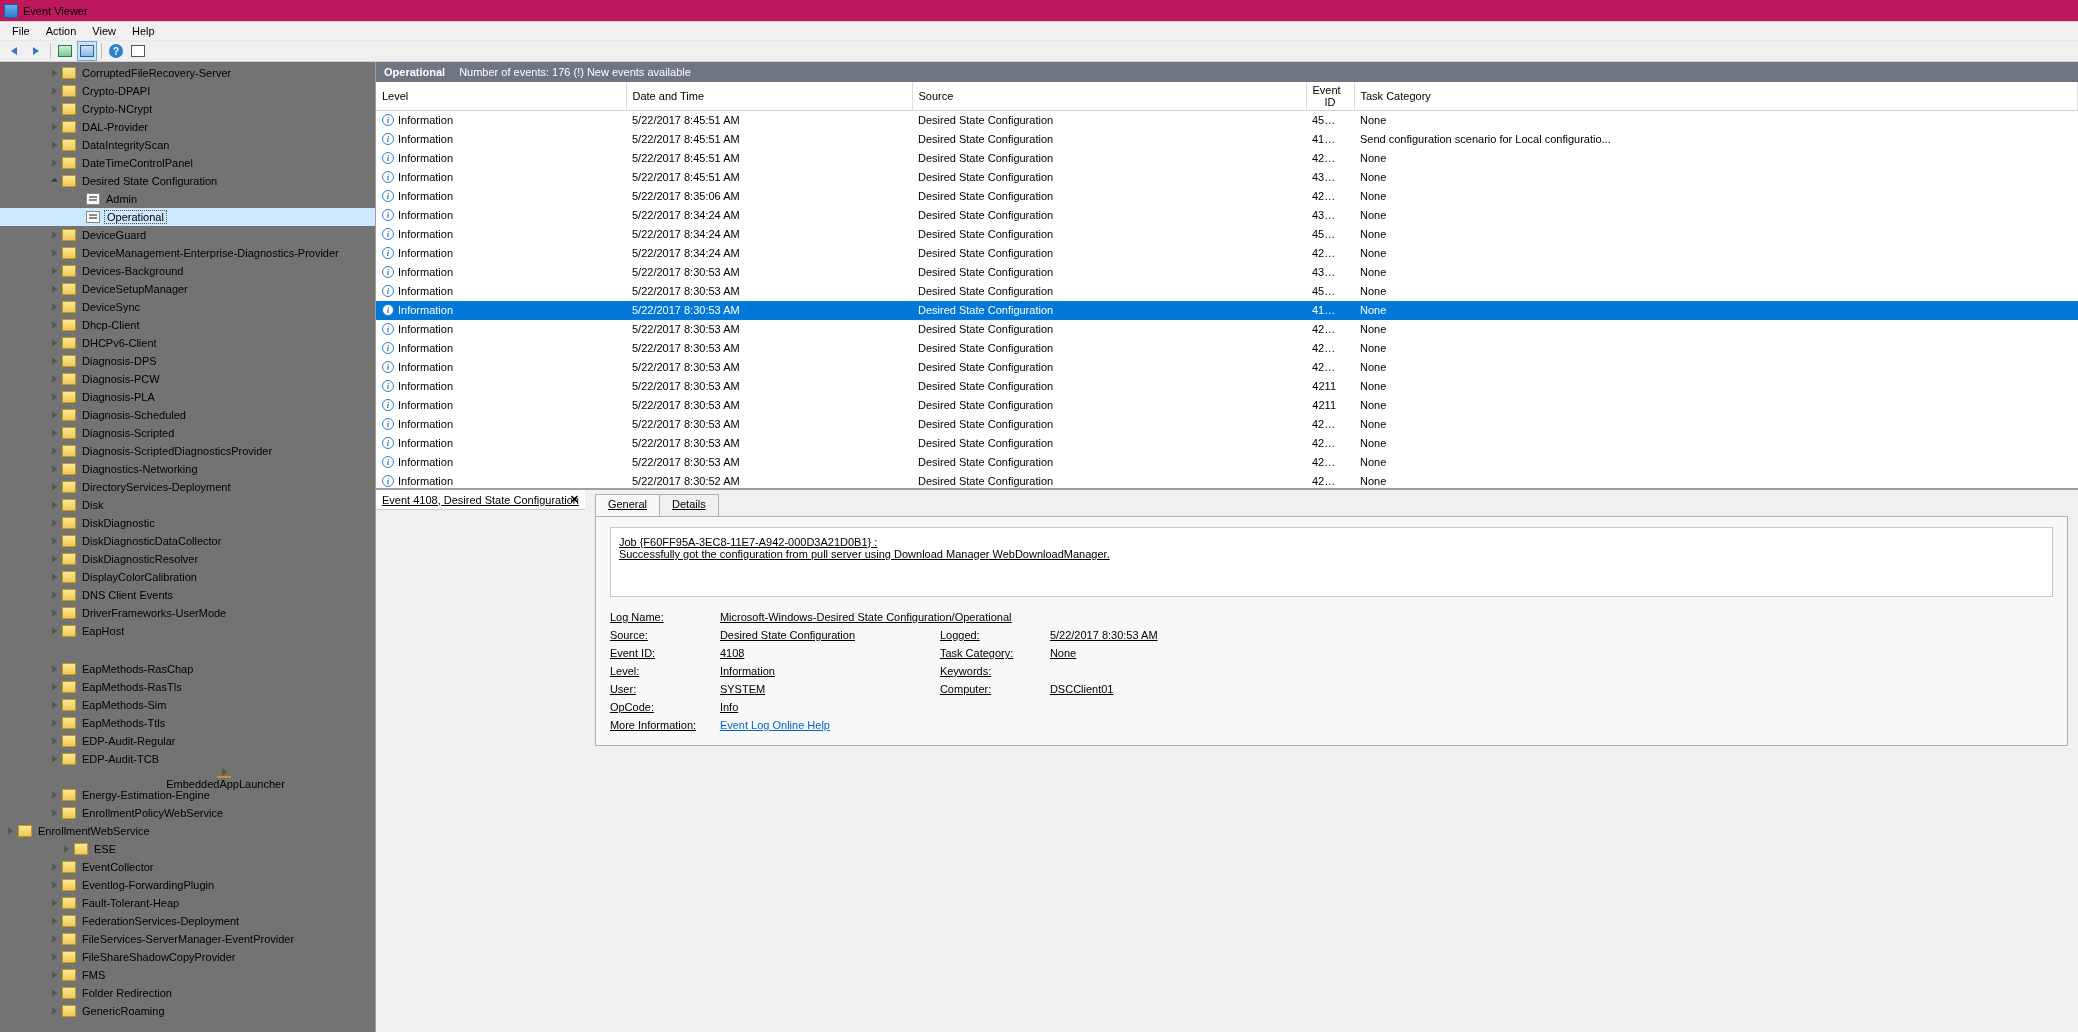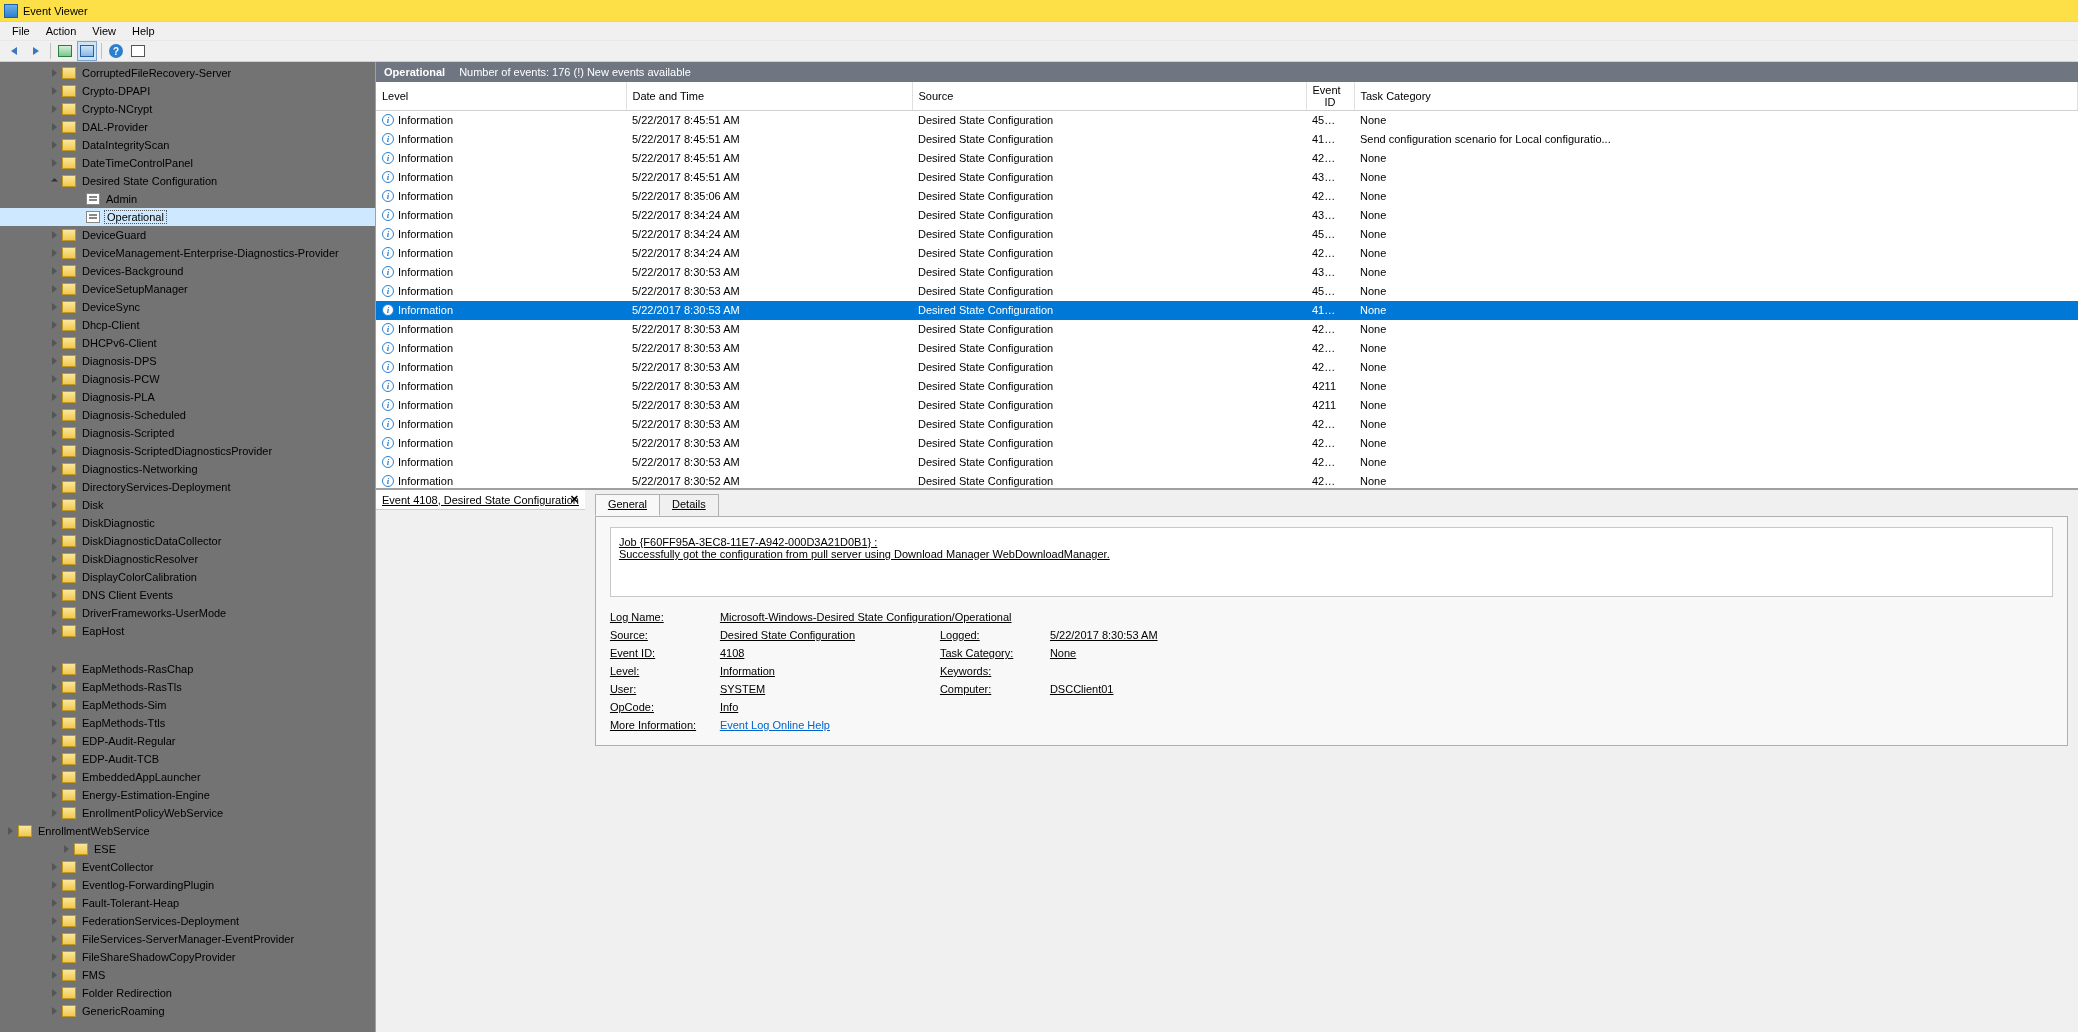--- a/index.html
+++ b/index.html
@@ -1,19 +1,19 @@
 <!DOCTYPE html>
 <html><head>
 <meta charset="utf-8">
 <style>
 * { margin: 0; padding: 0; box-sizing: border-box; font-family: "Segoe UI", Tahoma, sans-serif; font-size: 11px; }
 body { background: #f0f0f0; user-select: none; overflow: hidden; width: 2078px; height: 1032px; }
 
 
-.titlebar { height: 22px; background: #fde047; border-bottom: 1px solid #d0d0d0; display: flex; align-items: center; padding-left: 4px; }
+.titlebar { height: 22px; background: #be185d; border-bottom: 1px solid #d0d0d0; display: flex; align-items: center; padding-left: 4px; }
 .titlebar .app-icon { width: 14px; height: 14px; background: linear-gradient(#6bb0e8,#2c7fce); border: 1px solid #1860a8; margin-right: 5px; }
 .titlebar .title { color: #000; }
 
 
 .menubar { height: 18px; background: #f0f0f0; display: flex; align-items: center; padding-left: 4px; gap: 0; }
 .menubar span { padding: 1px 8px; cursor: default; }
 
 
 .toolbar { height: 22px; background: #f0f0f0; border-top: 1px solid #e8e8e8; border-bottom: 1px solid #d0d0d0; display: flex; align-items: center; padding-left: 4px; gap: 2px; }
 .toolbar .tbtn { width: 20px; height: 20px; display: flex; align-items: center; justify-content: center; border: 1px solid transparent; }
@@ -306,21 +306,21 @@
         <div class="tree-row" style="padding-left: 48px;">
           <div class="tree-toggle tt-closed"></div>
           <div class="tree-ico folder-ico"></div>
           <span class="tree-label">EDP-Audit-Regular</span>
         </div>
         <div class="tree-row" style="padding-left: 48px;">
           <div class="tree-toggle tt-closed"></div>
           <div class="tree-ico folder-ico"></div>
           <span class="tree-label">EDP-Audit-TCB</span>
         </div>
-        <div class="tree-row" style="padding-left: 48px;">
+        <div class="tree-row" style="padding-left: 76px; flex-direction: column;">
           <div class="tree-toggle tt-closed"></div>
           <div class="tree-ico folder-ico"></div>
           <span class="tree-label">EmbeddedAppLauncher</span>
         </div>
         <div class="tree-row" style="padding-left: 48px;">
           <div class="tree-toggle tt-closed"></div>
           <div class="tree-ico folder-ico"></div>
           <span class="tree-label">Energy-Estimation-Engine</span>
         </div>
         <div class="tree-row" style="padding-left: 48px;">

